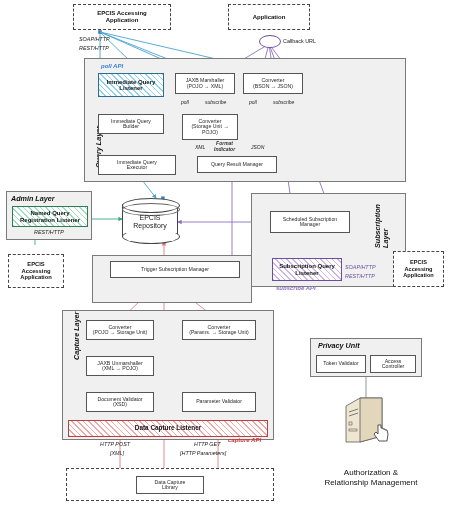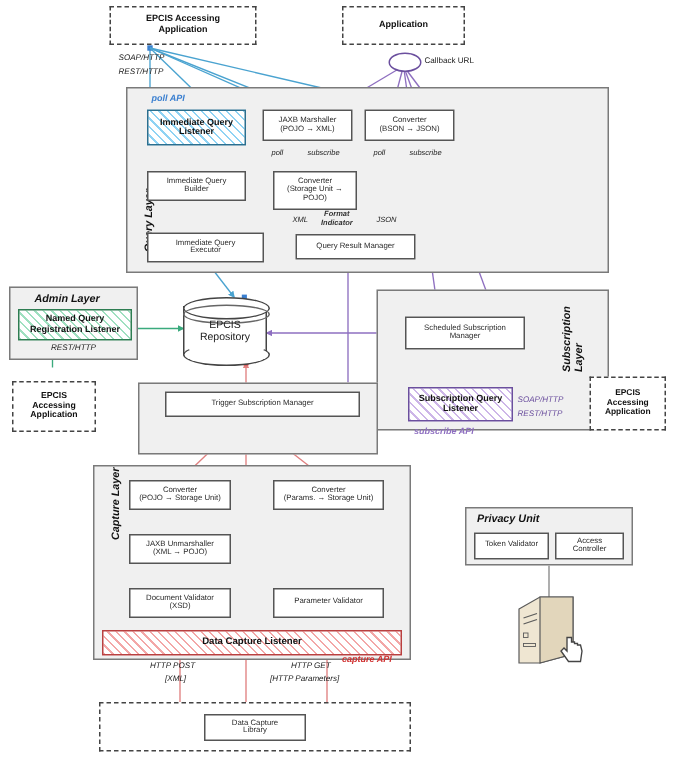--- a/index.html
+++ b/index.html
@@ -221,21 +221,21 @@
   <div class="lbl edge-lbl" style="left:195px;top:144px;">XML</div>
   <div class="lbl edge-lbl" style="left:251px;top:144px;">JSON</div>
   <div class="lbl edge-lbl" style="left:214px;top:140px;white-space:pre-line;text-align:center;font-weight:bold;color:#333;">Format
 Indicator</div>
 
   <div class="box" style="left:197px;top:156px;width:80px;height:17px;">
     <span>Query Result Manager</span>
   </div>
 
   <div class="layer" style="left:6px;top:191px;width:86px;height:49px;"></div>
-  <div class="lbl layer-title" style="left:23px;top:194px;">Admin Layer</div>
+  <div class="lbl layer-title" style="left:11px;top:194px;">Admin Layer</div>
 
   <div class="box hatch-green" style="left:12px;top:206px;width:76px;height:21px;">
     <span style="white-space:pre-line;">Named Query
 Registration Listener</span>
   </div>
 
   <div class="lbl proto" style="left:34px;top:229px;">REST/HTTP</div>
 
   <div class="dashed" style="left:8px;top:254px;width:56px;height:34px;font-size:5.8px;">
     <span style="white-space:pre-line;">EPCIS
@@ -347,14 +347,16 @@
       <rect x="9" y="26" width="3" height="3" fill="none" stroke="#5a5a5a" stroke-width="0.6"></rect>
       <rect x="9" y="33" width="8" height="2" fill="none" stroke="#5a5a5a" stroke-width="0.6"></rect>
     </svg>
   </div>
   <div class="server" style="left:372px;top:422px;width:22px;height:22px;">
     <svg viewBox="0 0 22 22" width="22" height="22">
       <path d="M6,3 L6,12 L4,10 L2,12 L7,19 L15,19 L16,12 L15,8 L13,8 L13,7 L11,7 L11,6 L9,6 L9,3 z" fill="#ffffff" stroke="#444" stroke-width="0.9"></path>
     </svg>
   </div>
 
+  <div class="lbl" style="left:306px;top:468px;width:130px;text-align:center;white-space:pre-line;font-size:8px;color:#111;line-height:1.25;">Authorization &amp;
+Relationship Management</div>
 
 </div>
 
 </body></html>

